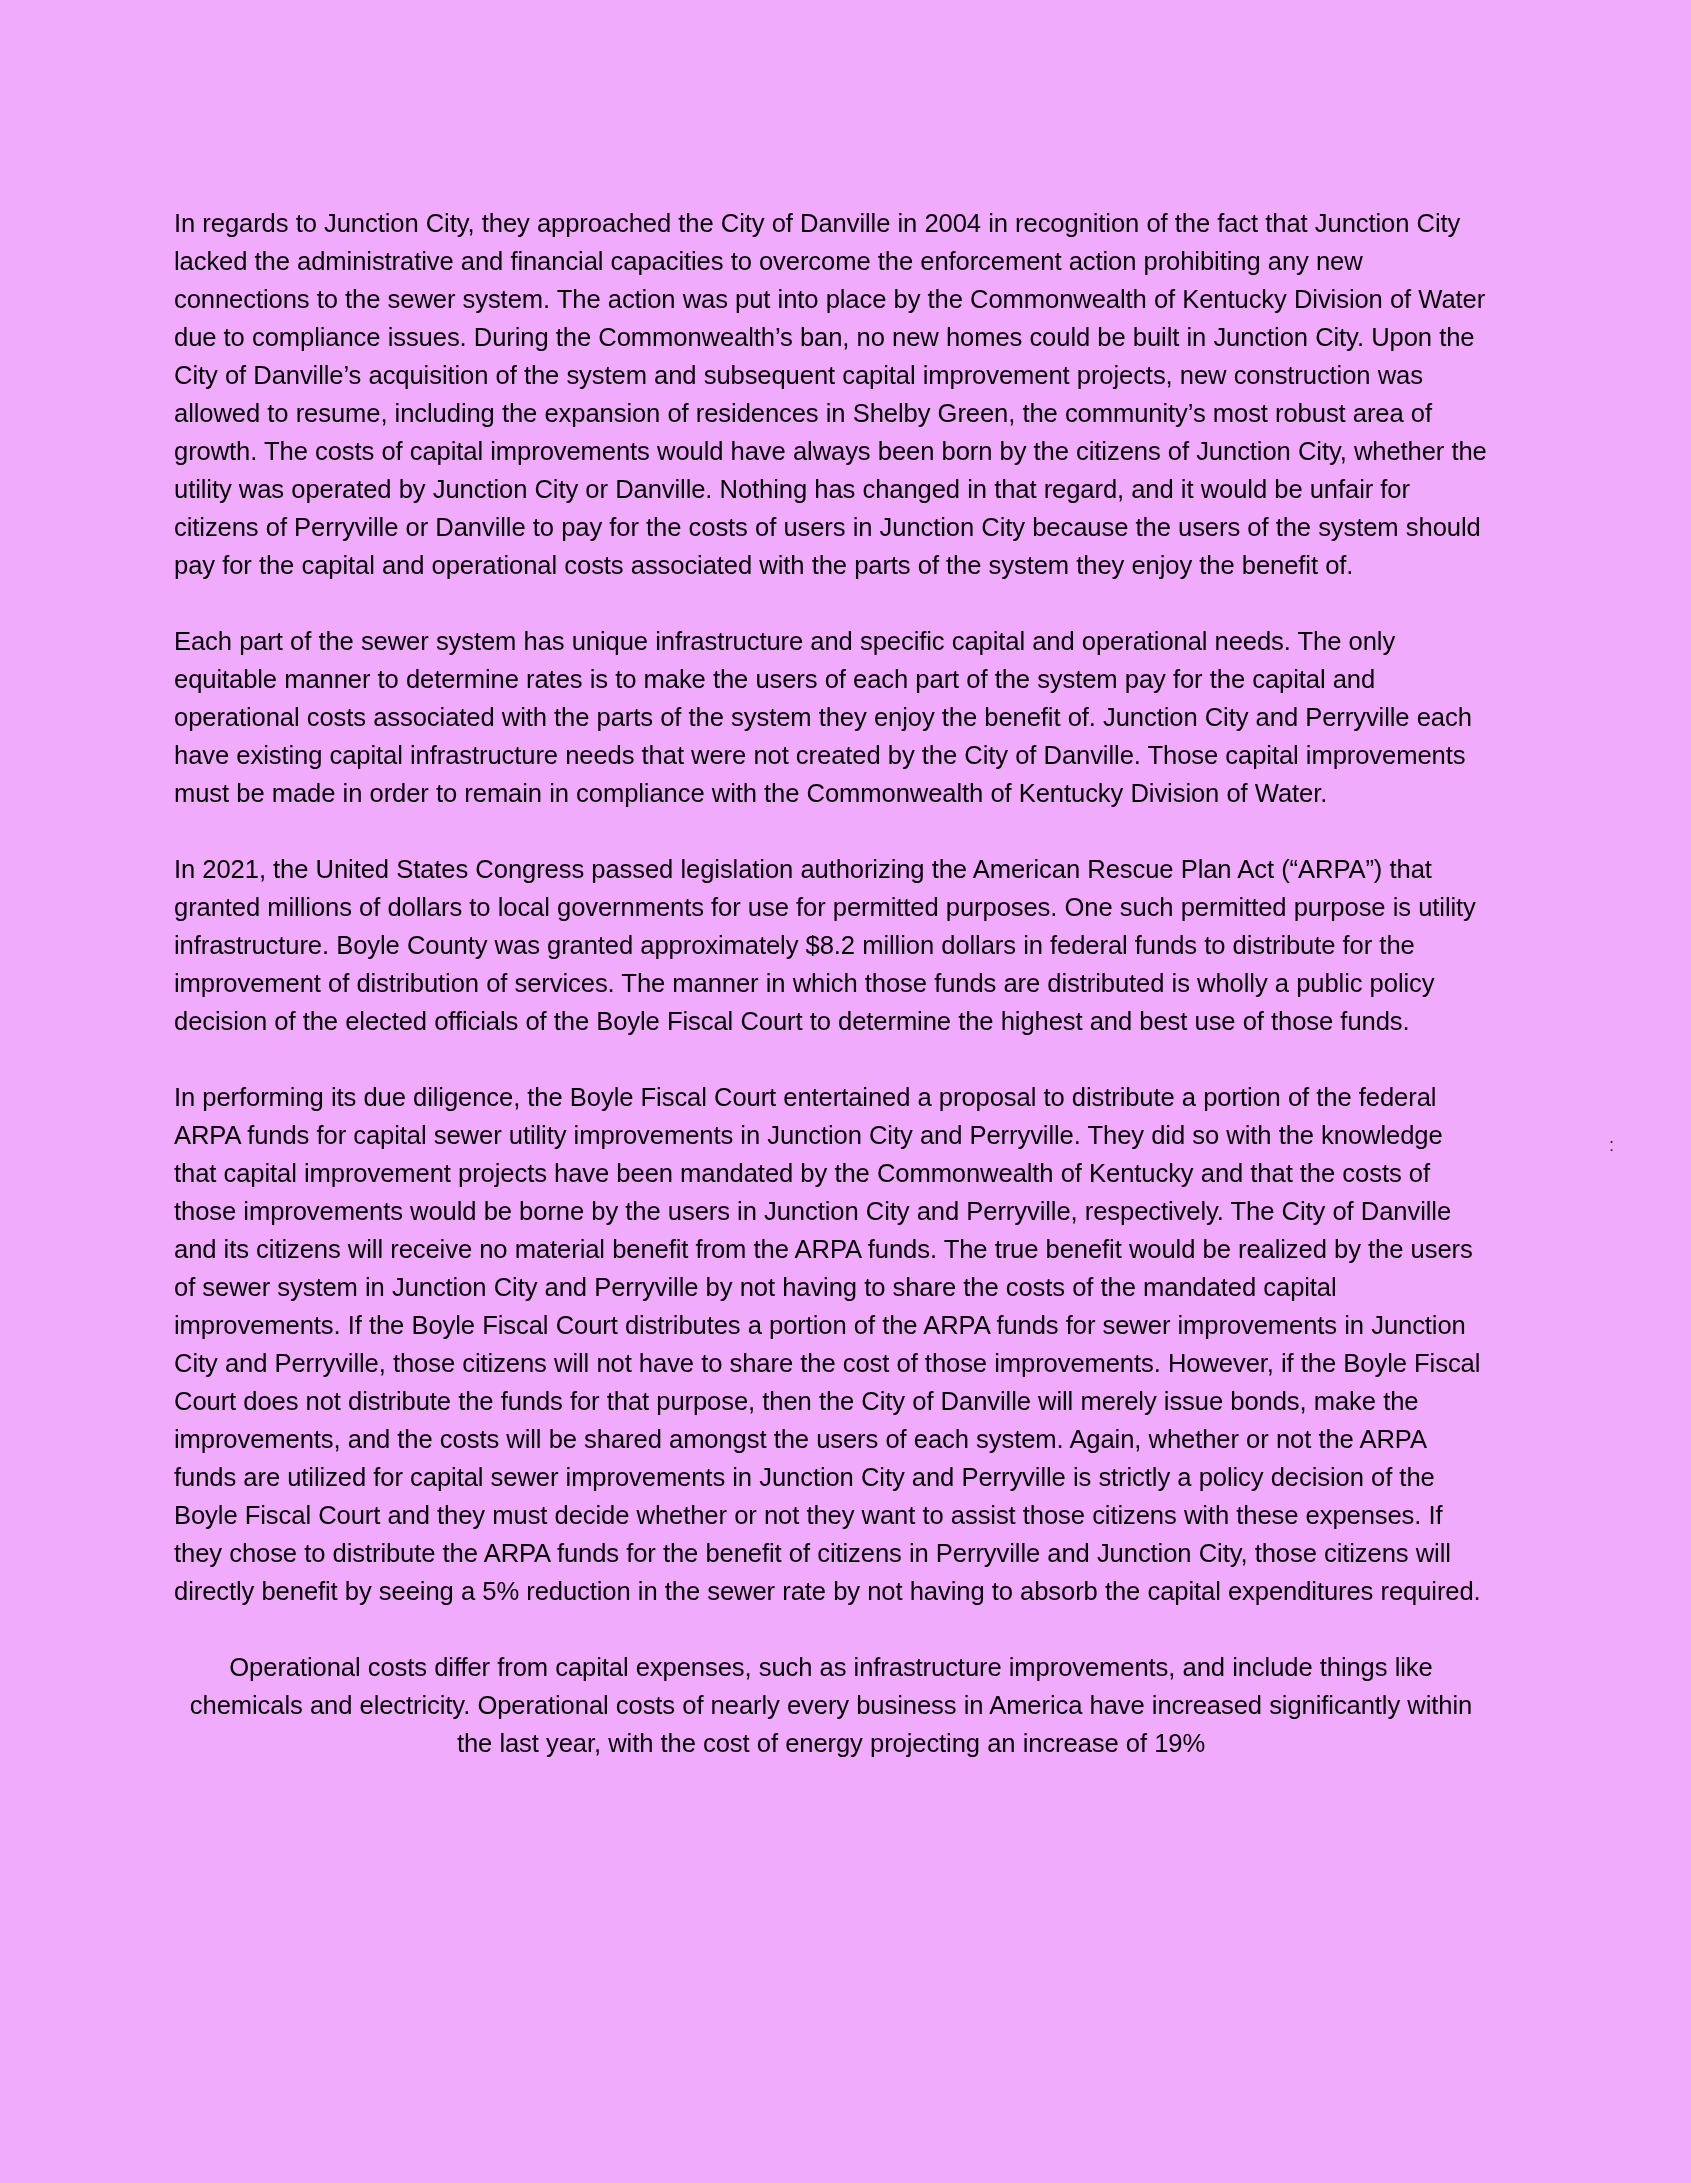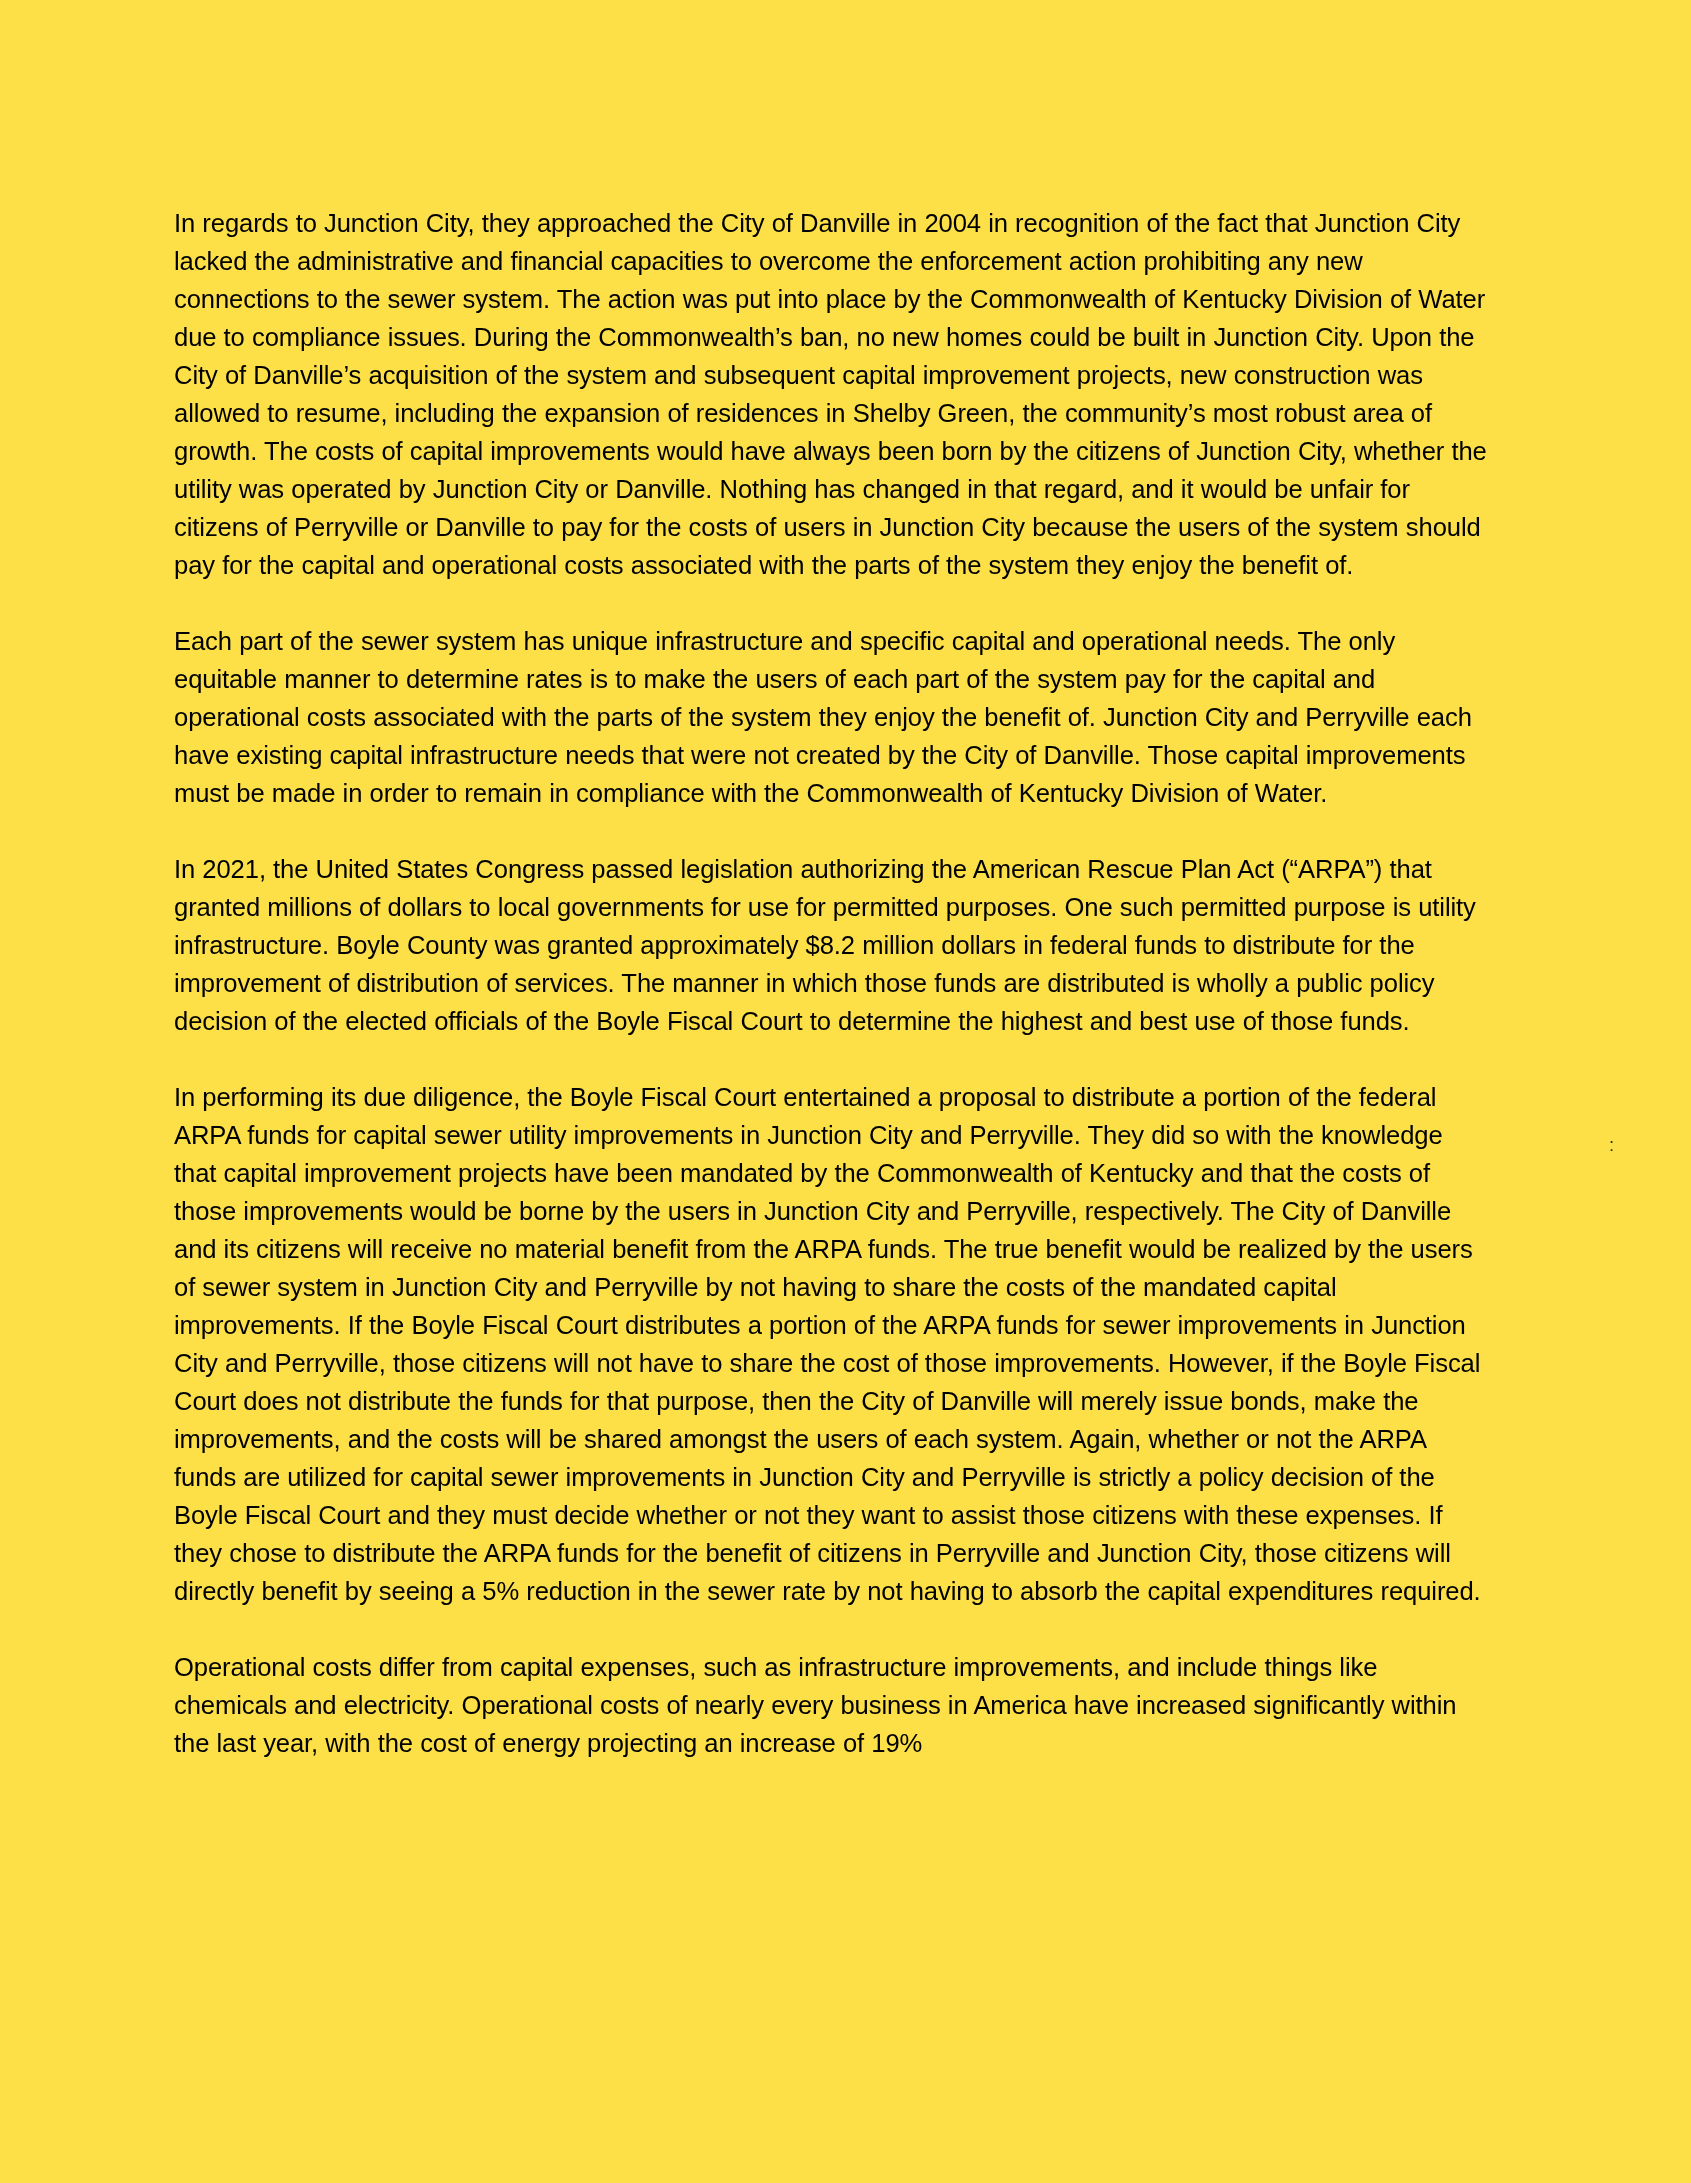--- a/index.html
+++ b/index.html
@@ -6,21 +6,21 @@
   html, body {
     margin: 0;
     padding: 0;
     background: #ffffff;
   }
 
   .page {
     position: relative;
     width: 1691px;
     height: 2183px;
-    background: #fde047;
+    background: #f0abfc;
     overflow: hidden;
     box-sizing: border-box;
   }
 
   .text-column {
     position: absolute;
     left: 174px;
     top: 204px;
     width: 1314px;
   }
@@ -32,20 +32,21 @@
     color: #000000;
     margin: 0 0 38px 0;
     text-align: left;
     letter-spacing: -0.1px;
     word-spacing: 0.2px;
     -webkit-font-smoothing: none;
   }
 
   .doc-paragraph:last-child {
     margin-bottom: 0;
+    text-align: center;
   }
 
   
   .margin-speck {
     position: absolute;
     left: 1609px;
     top: 1138px;
     width: 4.2px;
     height: 13.4px;
     color: #111111;

